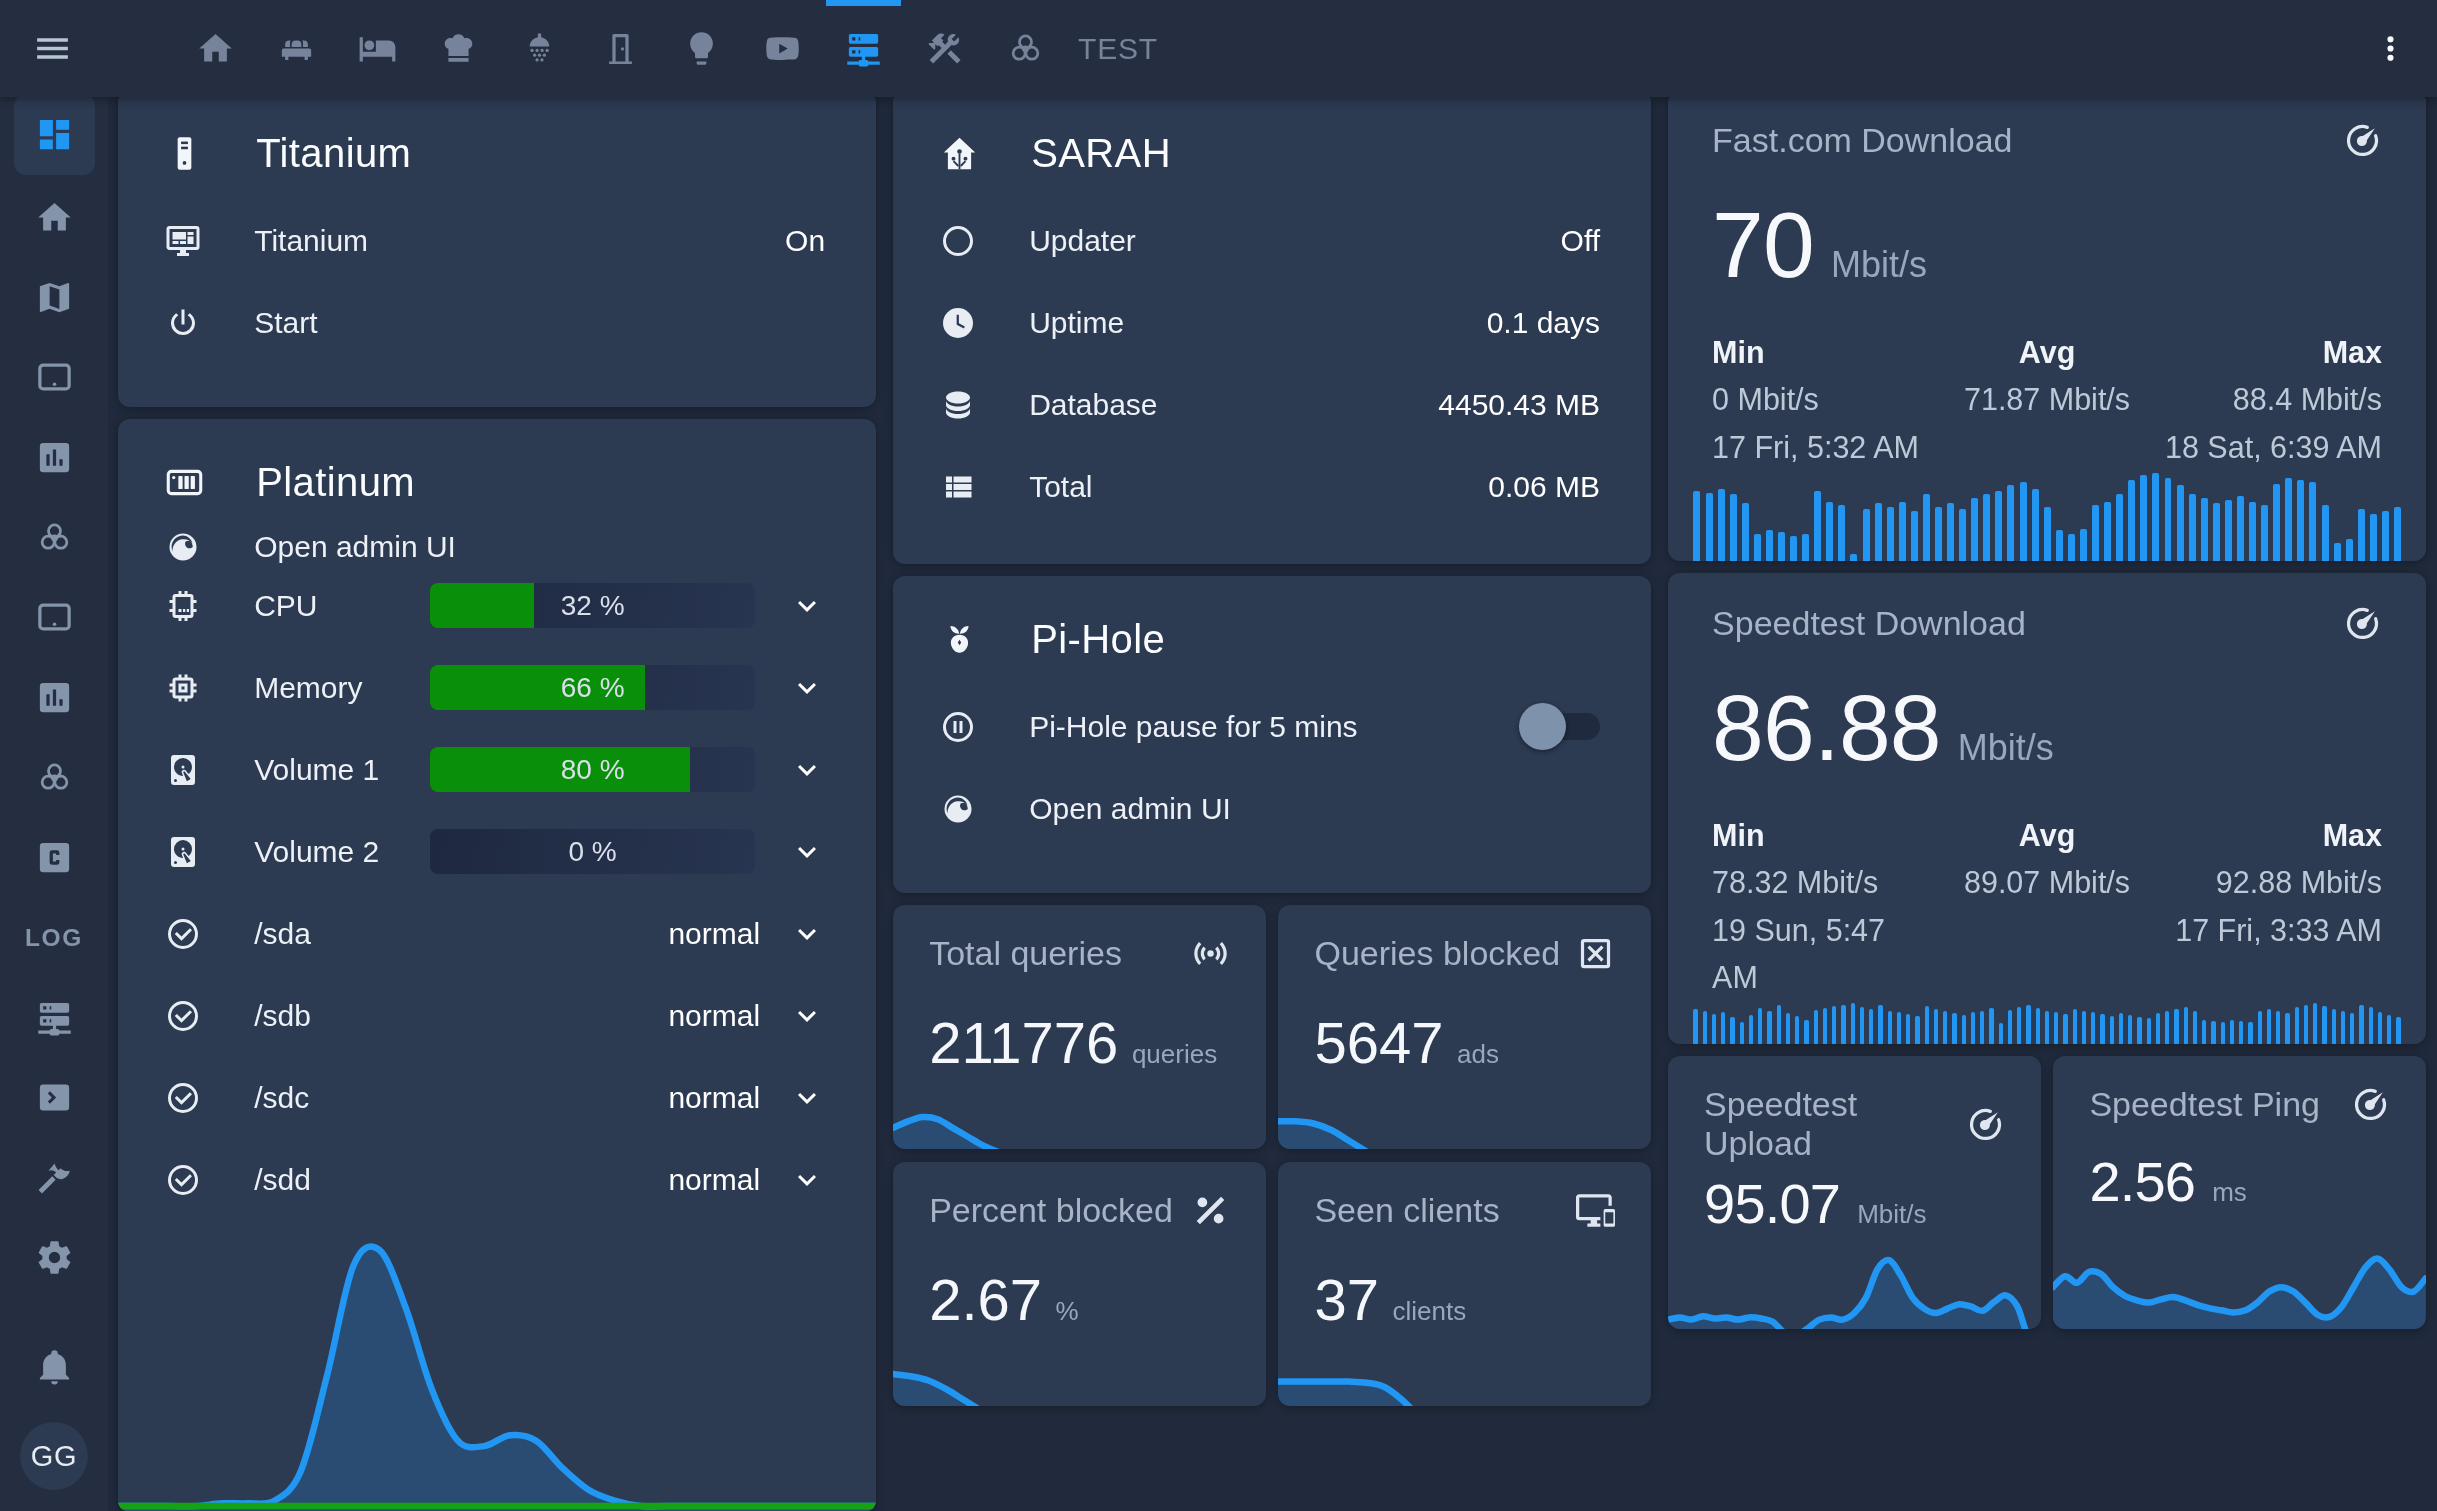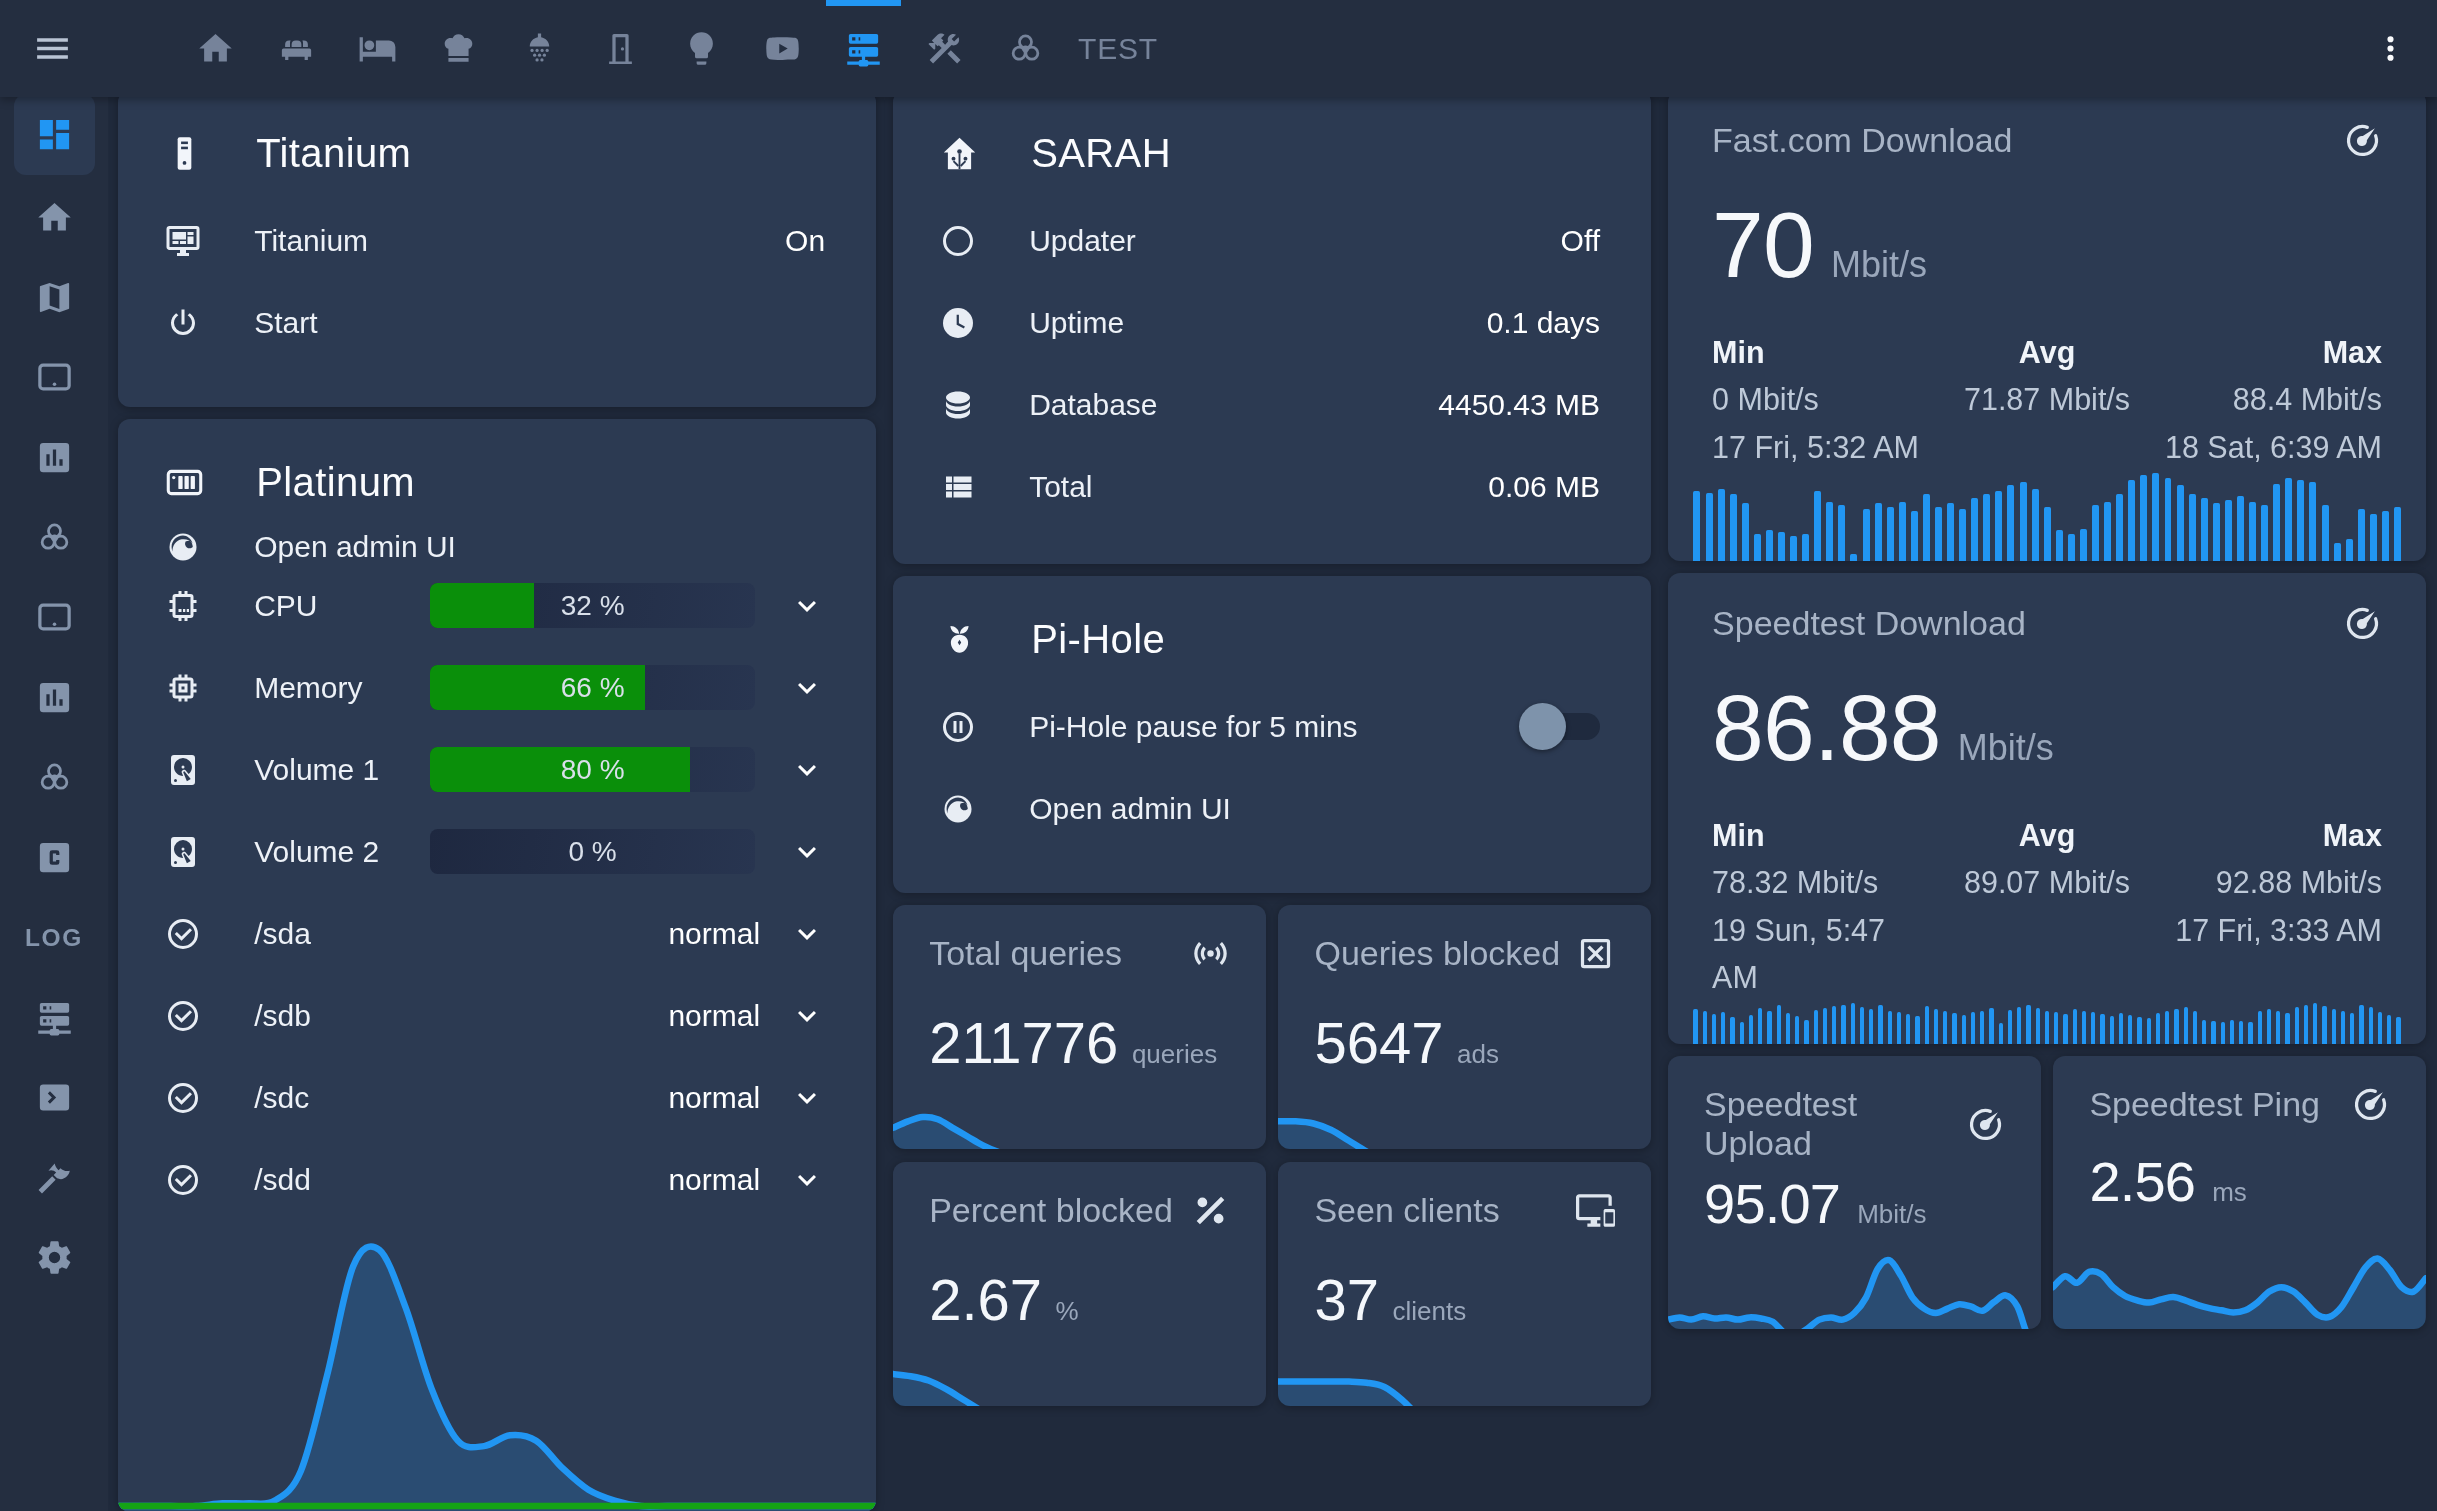--- a/index.html
+++ b/index.html
@@ -292,20 +292,28 @@
         <svg viewBox="0 0 24 24" aria-hidden="true">
           <path fill="currentColor" d="M2.2,19.7L10.6,11.3L12.7,13.4L4.3,21.8L2.2,19.7M13.6,12.5L11.5,10.4L13,8.9C11.7,7.6 9.9,7.2 8.3,7.9L12.1,3.4C12.5,5 13.3,6.4 14.5,7.5L15.7,6.3C17.2,7.8 19.3,8.4 21.4,7.8C20.9,10.6 18.7,12.7 15.9,13L13.6,12.5Z"></path>
         </svg>
       </div>
       <div class="sitem" data-interactable="true">
         <svg viewBox="0 0 24 24" aria-hidden="true">
           <path fill="currentColor" d="M12,15.5A3.5,3.5 0 0,1 8.5,12A3.5,3.5 0 0,1 12,8.5A3.5,3.5 0 0,1 15.5,12A3.5,3.5 0 0,1 12,15.5M19.43,12.97C19.47,12.65 19.5,12.33 19.5,12C19.5,11.67 19.47,11.34 19.43,11L21.54,9.37C21.73,9.22 21.78,8.95 21.66,8.73L19.66,5.27C19.54,5.05 19.27,4.96 19.05,5.05L16.56,6.05C16.04,5.66 15.5,5.32 14.87,5.07L14.5,2.42C14.46,2.18 14.25,2 14,2H10C9.75,2 9.54,2.18 9.5,2.42L9.13,5.07C8.5,5.32 7.96,5.66 7.44,6.05L4.95,5.05C4.73,4.96 4.46,5.05 4.34,5.27L2.34,8.73C2.21,8.95 2.27,9.22 2.46,9.37L4.57,11C4.53,11.34 4.5,11.67 4.5,12C4.5,12.33 4.53,12.65 4.57,12.97L2.46,14.63C2.27,14.78 2.21,15.05 2.34,15.27L4.34,18.73C4.46,18.95 4.73,19.03 4.95,18.95L7.44,17.94C7.96,18.34 8.5,18.68 9.13,18.93L9.5,21.58C9.54,21.82 9.75,22 10,22H14C14.25,22 14.46,21.82 14.5,21.58L14.87,18.93C15.5,18.67 16.04,18.34 16.56,17.94L19.05,18.95C19.27,19.03 19.54,18.95 19.66,18.73L21.66,15.27C21.78,15.05 21.73,14.78 21.54,14.63L19.43,12.97Z"></path>
         </svg>
       </div>
     </div>
+  <div class="side-bottom">
+    <div class="sitem" data-interactable="true" id="bell-item">
+        <svg viewBox="0 0 24 24" aria-hidden="true">
+          <path fill="currentColor" d="M21,19V20H3V19L5,17V11C5,7.9 7.03,5.17 10,4.29C10,4.19 10,4.1 10,4A2,2 0 0,1 12,2A2,2 0 0,1 14,4C14,4.1 14,4.19 14,4.29C16.97,5.17 19,7.9 19,11V17L21,19M14,21A2,2 0 0,1 12,23A2,2 0 0,1 10,21H14Z"></path>
+        </svg>
+      </div>
+    <div class="avatar" data-interactable="true">GG</div>
+  </div>
 </aside>
 
 <main data-interactable="false">
 
   <div class="col" data-interactable="false">
     <section class="card ecard" data-interactable="false" style="flex:0 0 317px;">
       <div class="card-title-row" data-interactable="false">
         <span class="ticon" data-interactable="false">
             <svg viewBox="0 0 24 24" aria-hidden="true">
               <rect x="8" y="2.5" width="8" height="19" rx="1.2" fill="currentColor"></rect>

